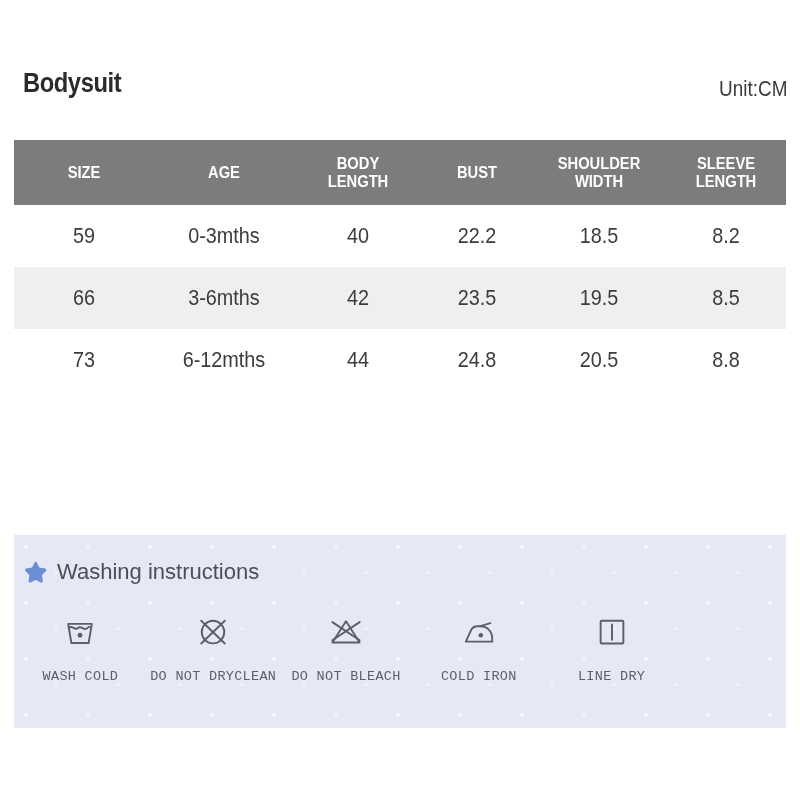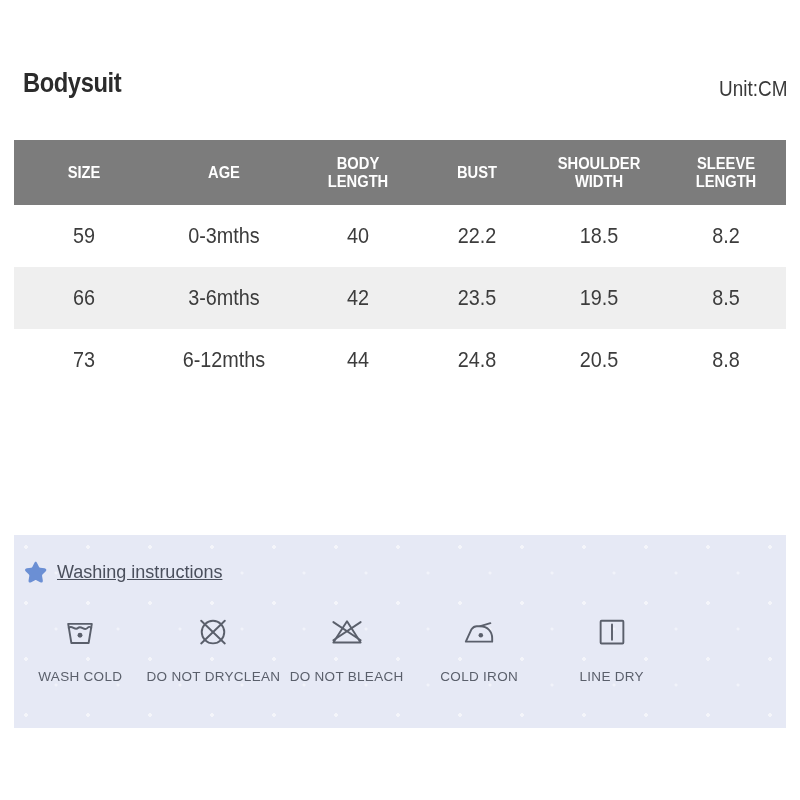--- a/index.html
+++ b/index.html
@@ -122,35 +122,35 @@
     align-items: center;
     gap: 9px;
   }
   .star-icon {
     width: 26px;
     height: 26px;
     display: block;
     flex: 0 0 auto;
   }
   .wash-head-text {
-    font-size: 18px;
+    font-size: 22px;
     font-weight: 400;
     color: #4a4f5c;
     white-space: nowrap;
-    text-decoration: underline;
   }
 
   .care-row {
     position: absolute;
     left: 0;
     top: 78px;
     width: 664px;
     display: flex;
     align-items: flex-end;
     justify-content: space-around;
+    font-family: Liberation Mono, monospace;
   }
   .care-item {
     display: flex;
     flex-direction: column;
     align-items: center;
     width: 150px;
   }
   .care-glyph {
     width: 44px;
     height: 40px;

